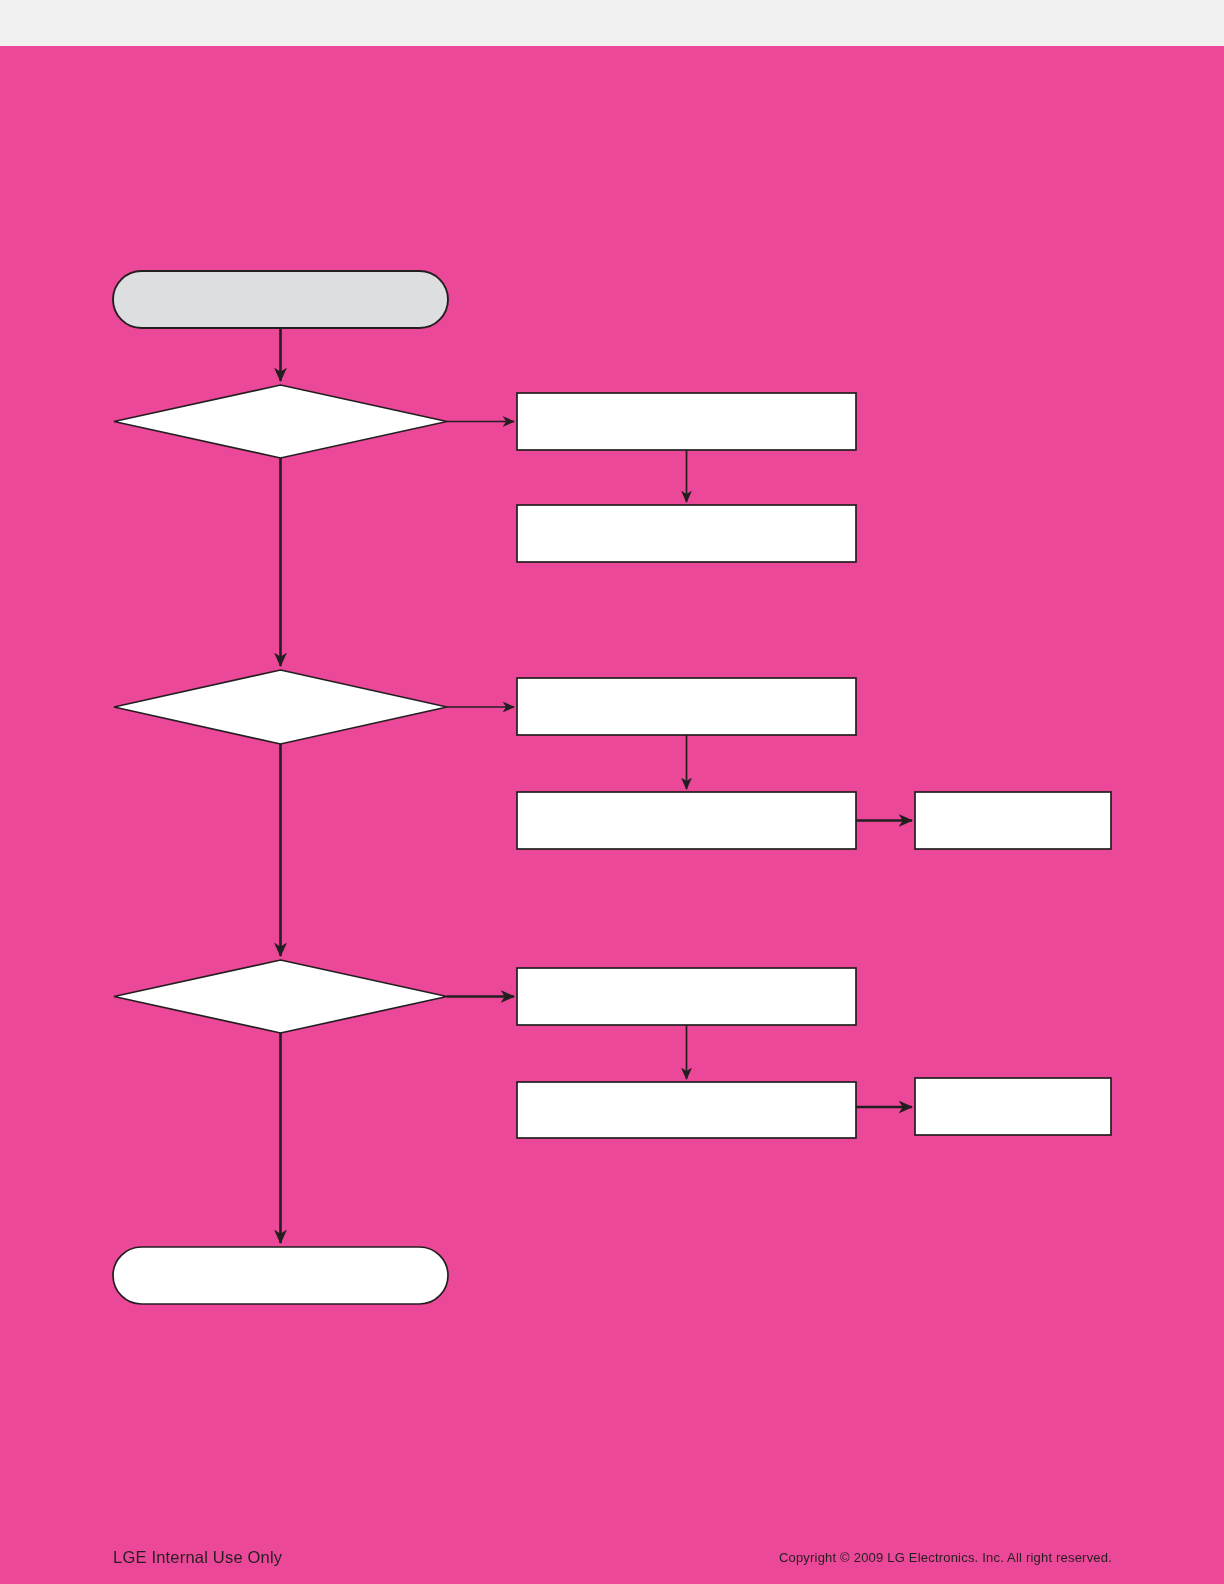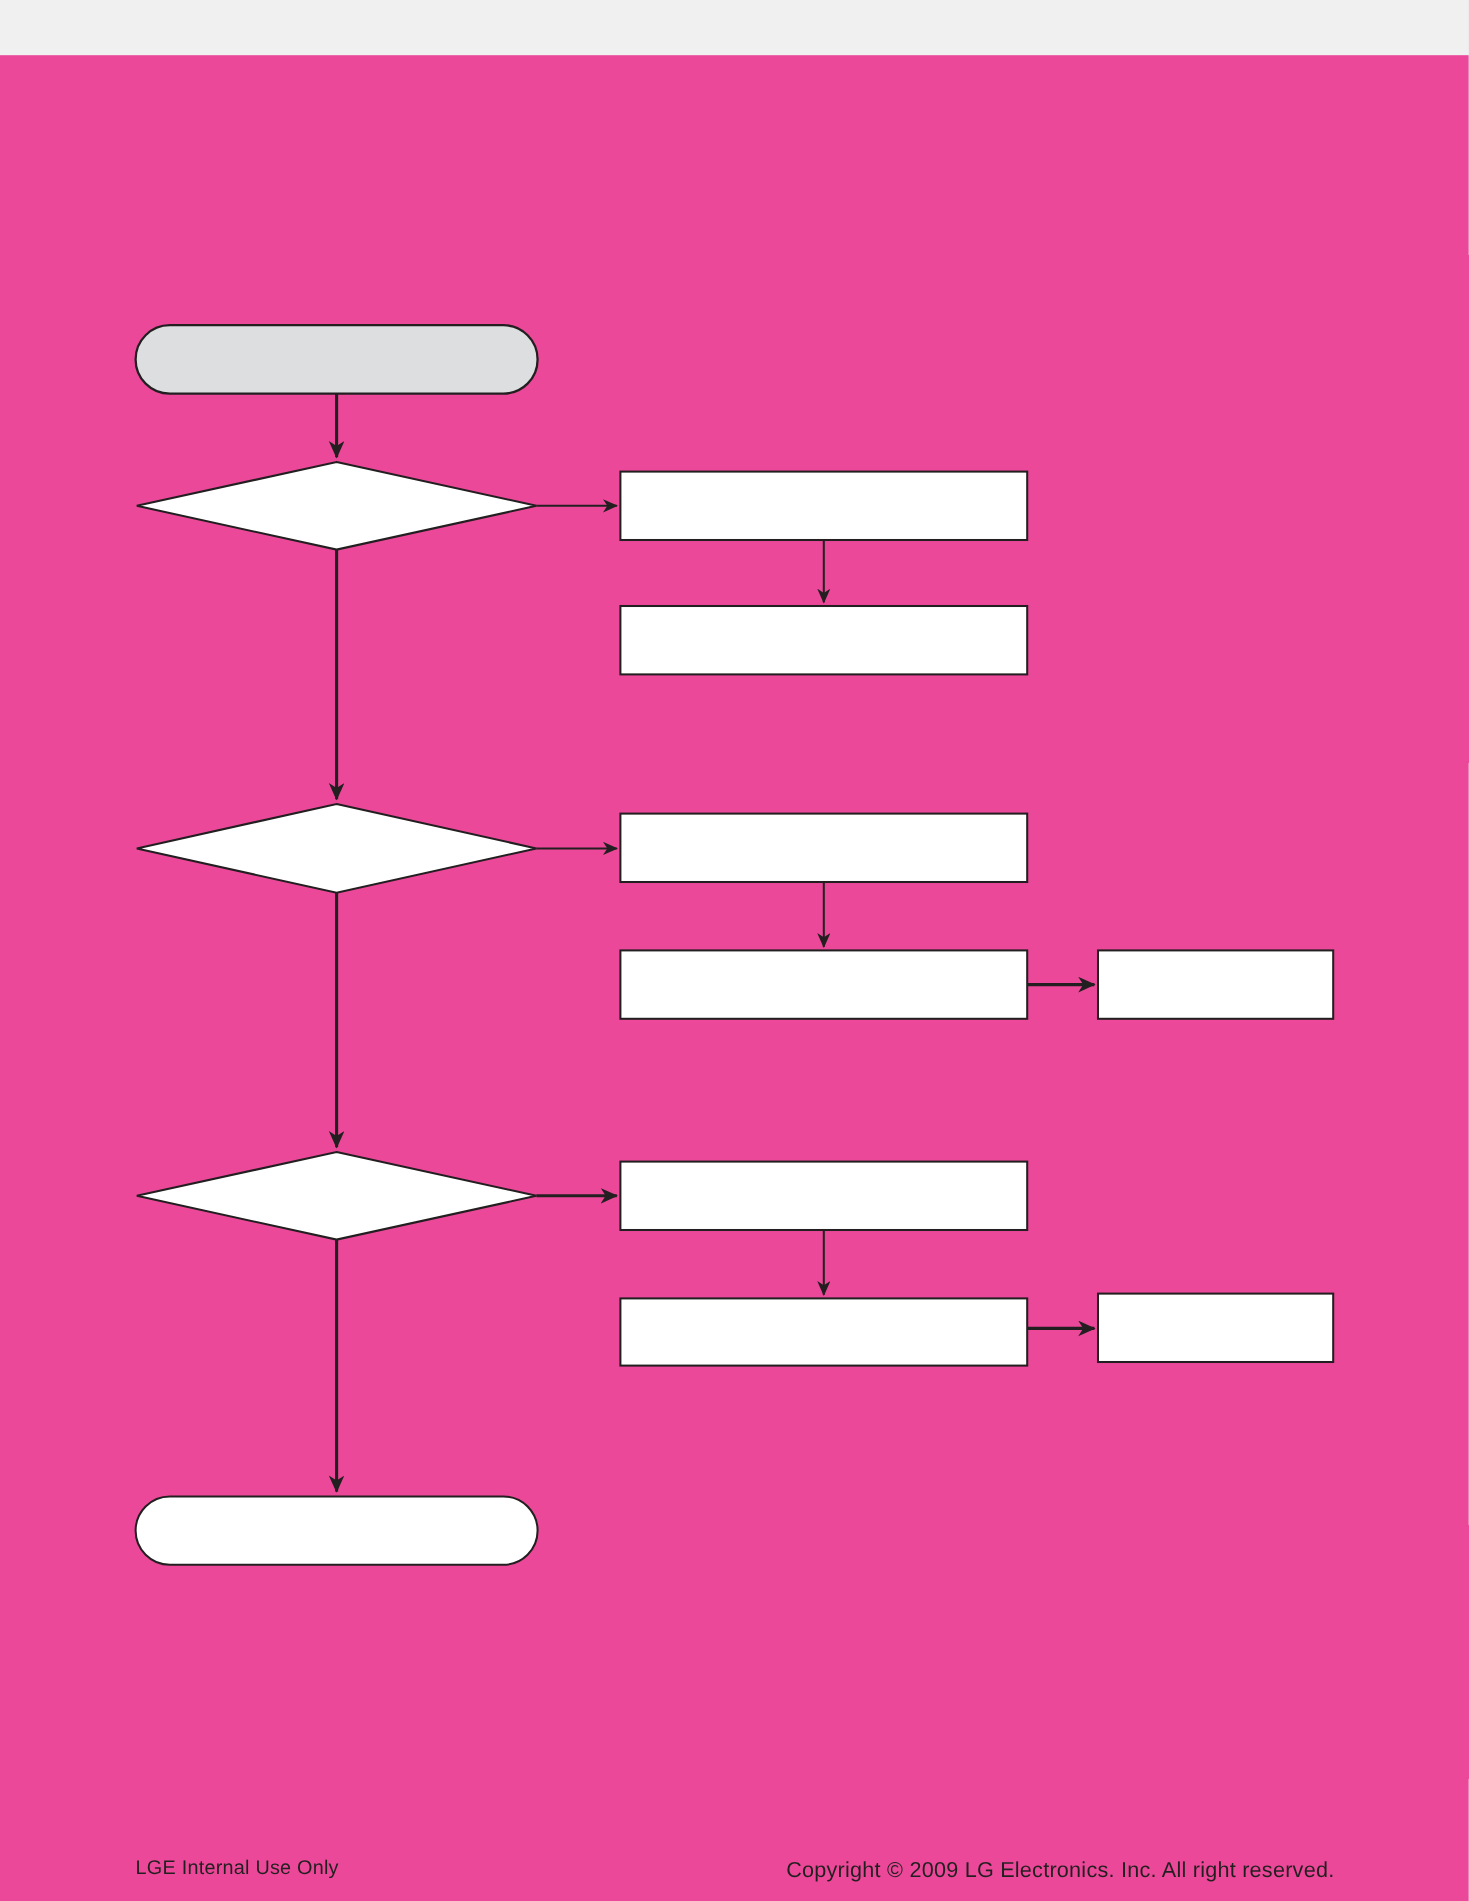--- a/index.html
+++ b/index.html
@@ -40,21 +40,21 @@
     top: 1502px;
     font-size: 16.5px;
     letter-spacing: 0.2px;
     white-space: nowrap;
   }
   .footer-right {
     position: absolute;
     right: 112px;
     top: 1501px;
     text-align: right;
-    font-size: 18px;
+    font-size: 13px;
     line-height: 22px;
     letter-spacing: 0.2px;
     white-space: nowrap;
   }
   .footer-link-line {
     position: absolute;
     left: 126px;
     top: 1574px;
     width: 143px;
     height: 2px;

